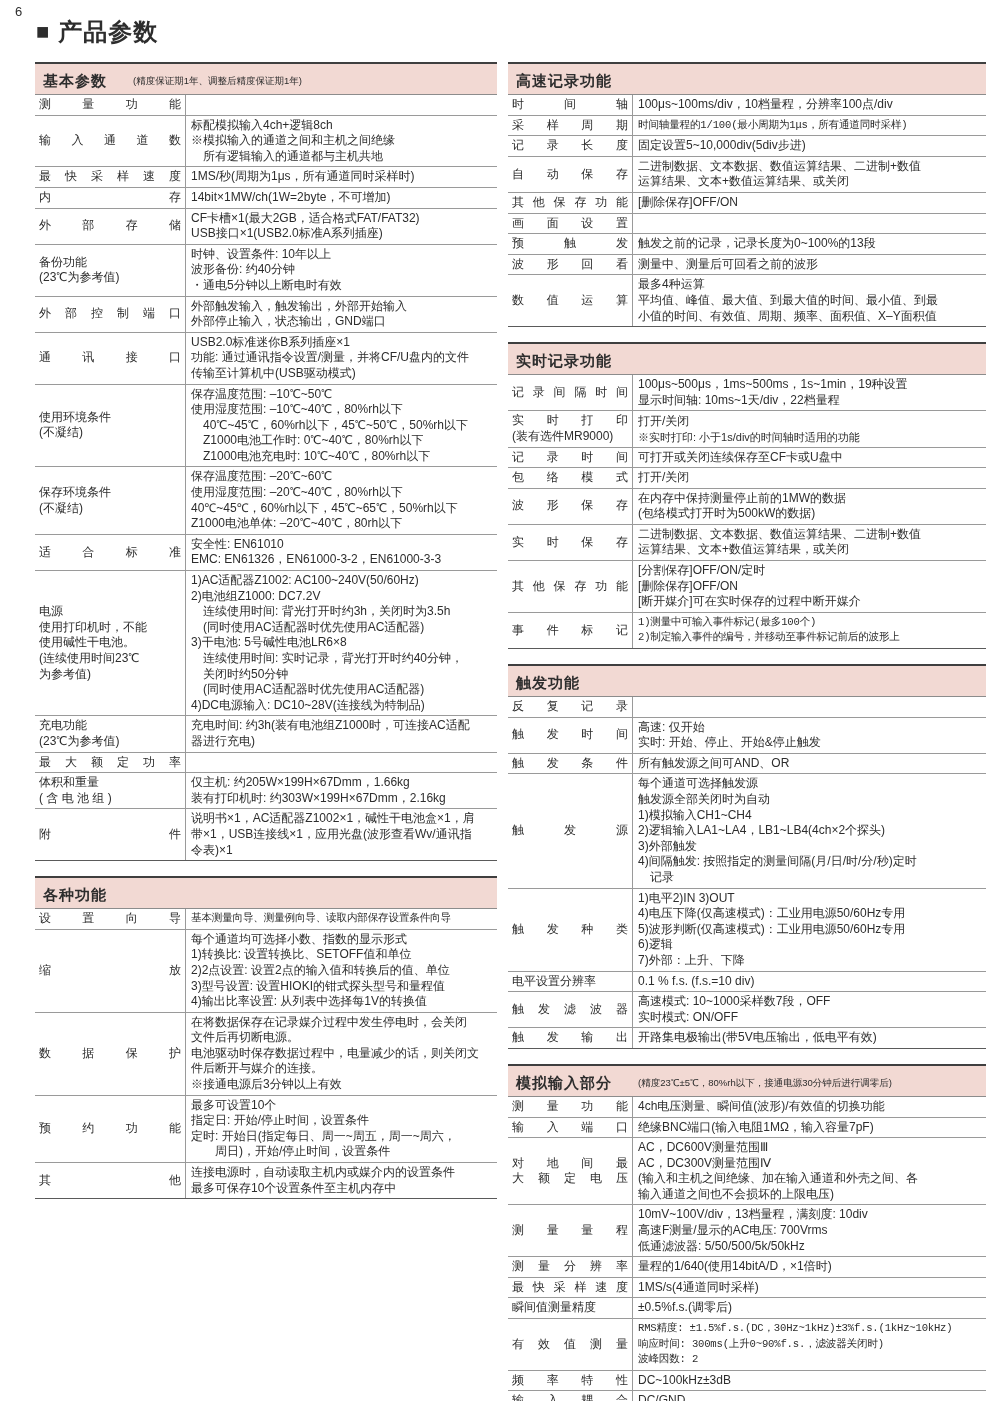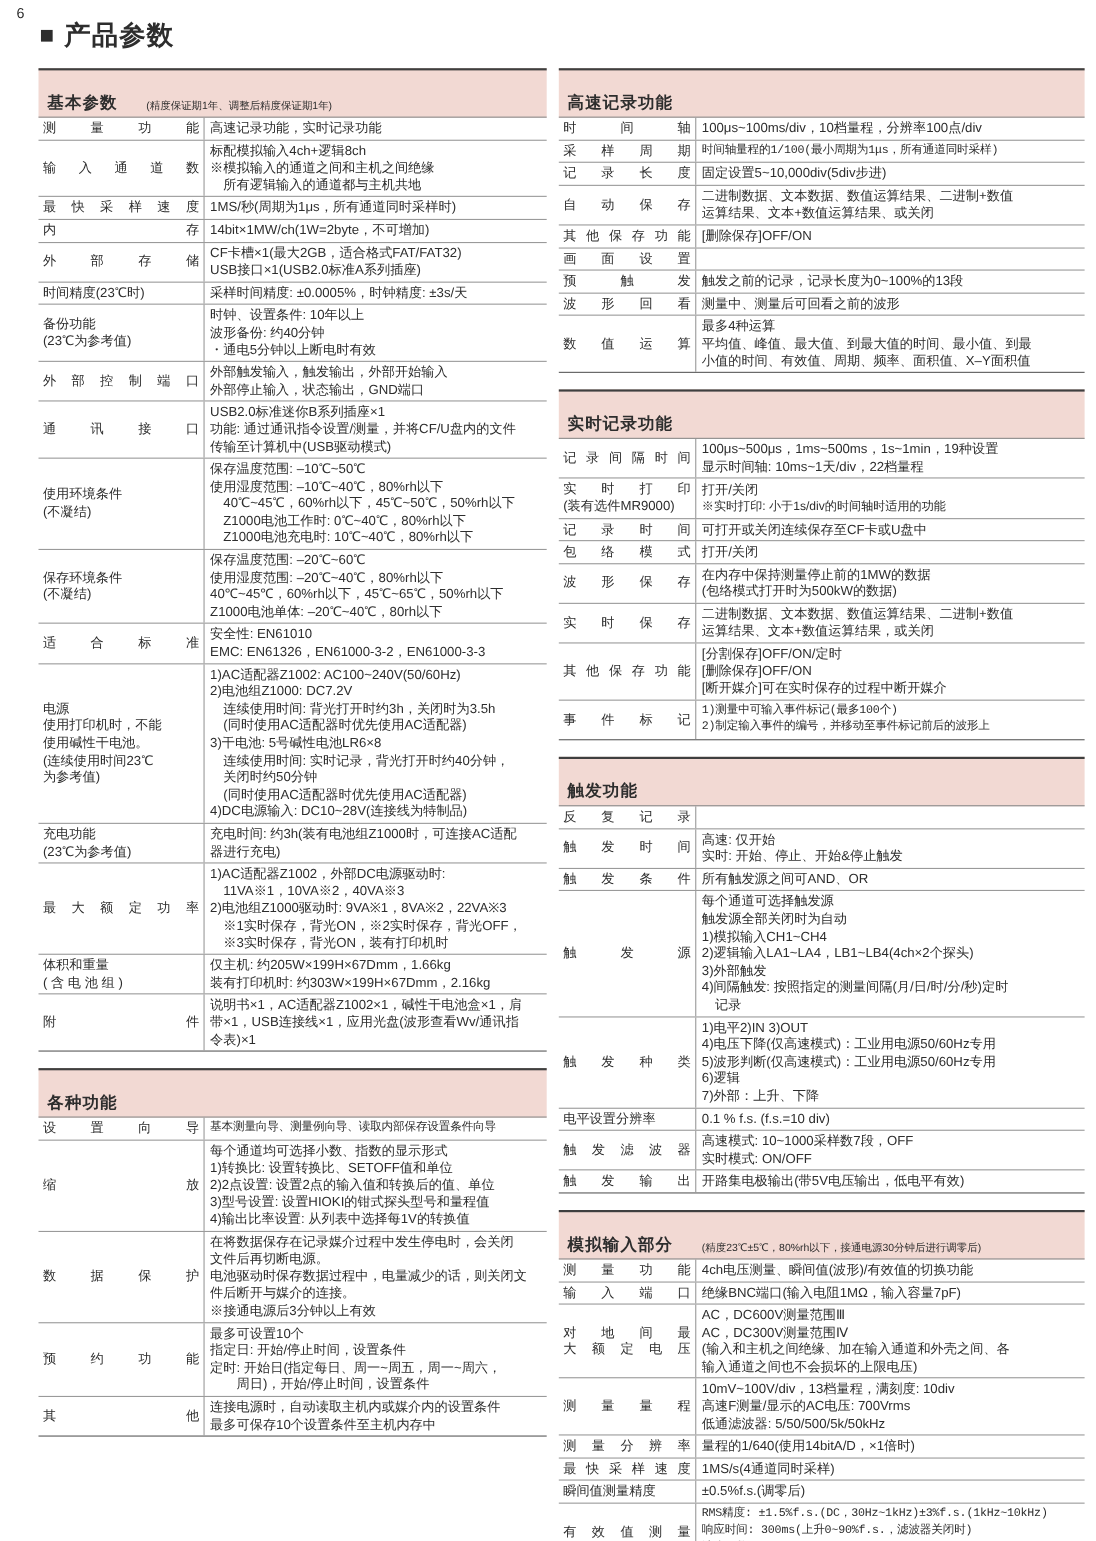--- a/index.html
+++ b/index.html
@@ -10,21 +10,21 @@
   }
   .page-num{position:absolute;left:15px;top:4px;font-size:13px;}
   .doc-title{position:absolute;left:36px;top:16px;font-size:24px;font-weight:bold;letter-spacing:1px;display:flex;align-items:center;gap:8px;}
   .doc-title .sq{font-size:22px;line-height:1;}
   .col{position:absolute;top:62px;}
   .col-left{left:35px;width:462px;}
   .col-right{left:508px;width:478px;}
   .section{margin-bottom:15px;}
   .sec-head{
     background:#f2d9d3;border-top:2px solid #3f3f3f;border-bottom:1px solid #8c8c8c;
-    padding:20px 6px 3px 8px;display:flex;align-items:flex-end;
+    padding:8px 6px 3px 8px;display:flex;align-items:center;
   }
   .sec-title{font-weight:bold;font-size:15px;letter-spacing:1px;}
   .sec-note{font-size:9.5px;padding-left:26px;letter-spacing:0;}
   .row{display:flex;border-bottom:1px solid #9a9a9a;align-items:stretch;}
   .row:last-child{border-bottom:1.5px solid #5a5a5a;}
   .lab{flex:none;border-right:1px solid #9a9a9a;padding:2px 4px;display:flex;flex-direction:column;justify-content:center;}
   .col-left .lab{width:142px;}
   .col-right .lab{width:116px;}
   .val{flex:1;padding:2px 4px 2px 5px;display:flex;flex-direction:column;justify-content:center;min-width:0;}
   .lab-line,.val-line{font-size:12px;line-height:15.6px;white-space:pre-wrap;}
@@ -47,23 +47,20 @@
 <div class="col col-left">
     <div class="section">
       <div class="sec-head">
         <span class="sec-title">基本参数</span>
         <span class="sec-note">(精度保证期1年、调整后精度保证期1年)</span>
       </div>
       <div class="row">
         <div class="lab">
           <div class="lab-line spread"><span>测</span><span>量</span><span>功</span><span>能</span></div>
         </div>
-        <div class="val">
-          <div class="val-line">高速记录功能，实时记录功能</div>
-        </div>
       </div>
       <div class="row">
         <div class="lab">
           <div class="lab-line spread"><span>输</span><span>入</span><span>通</span><span>道</span><span>数</span></div>
         </div>
         <div class="val">
           <div class="val-line">标配模拟输入4ch+逻辑8ch</div>
           <div class="val-line">※模拟输入的通道之间和主机之间绝缘</div>
           <div class="val-line">　所有逻辑输入的通道都与主机共地</div>
         </div>
@@ -84,28 +81,20 @@
           <div class="val-line">14bit×1MW/ch(1W=2byte，不可增加)</div>
         </div>
       </div>
       <div class="row">
         <div class="lab">
           <div class="lab-line spread"><span>外</span><span>部</span><span>存</span><span>储</span></div>
         </div>
         <div class="val">
           <div class="val-line">CF卡槽×1(最大2GB，适合格式FAT/FAT32)</div>
           <div class="val-line">USB接口×1(USB2.0标准A系列插座)</div>
-        </div>
-      </div>
-      <div class="row">
-        <div class="lab">
-          <div class="lab-line left">时间精度(23℃时)</div>
-        </div>
-        <div class="val">
-          <div class="val-line">采样时间精度: ±0.0005%，时钟精度: ±3s/天</div>
         </div>
       </div>
       <div class="row">
         <div class="lab">
           <div class="lab-line center">备份功能</div>
           <div class="lab-line center">(23℃为参考值)</div>
         </div>
         <div class="val">
           <div class="val-line">时钟、设置条件: 10年以上</div>
           <div class="val-line">波形备份: 约40分钟</div>
@@ -192,27 +181,20 @@
         </div>
         <div class="val">
           <div class="val-line">充电时间: 约3h(装有电池组Z1000时，可连接AC适配</div>
           <div class="val-line">器进行充电)</div>
         </div>
       </div>
       <div class="row">
         <div class="lab">
           <div class="lab-line spread"><span>最</span><span>大</span><span>额</span><span>定</span><span>功</span><span>率</span></div>
         </div>
-        <div class="val">
-          <div class="val-line">1)AC适配器Z1002，外部DC电源驱动时:</div>
-          <div class="val-line">　11VA※1，10VA※2，40VA※3</div>
-          <div class="val-line">2)电池组Z1000驱动时: 9VA※1，8VA※2，22VA※3</div>
-          <div class="val-line">　※1实时保存，背光ON，※2实时保存，背光OFF，</div>
-          <div class="val-line">　※3实时保存，背光ON，装有打印机时</div>
-        </div>
       </div>
       <div class="row">
         <div class="lab">
           <div class="lab-line center">体积和重量</div>
           <div class="lab-line center">( 含 电 池 组 )</div>
         </div>
         <div class="val">
           <div class="val-line">仅主机: 约205W×199H×67Dmm，1.66kg</div>
           <div class="val-line">装有打印机时: 约303W×199H×67Dmm，2.16kg</div>
         </div>

